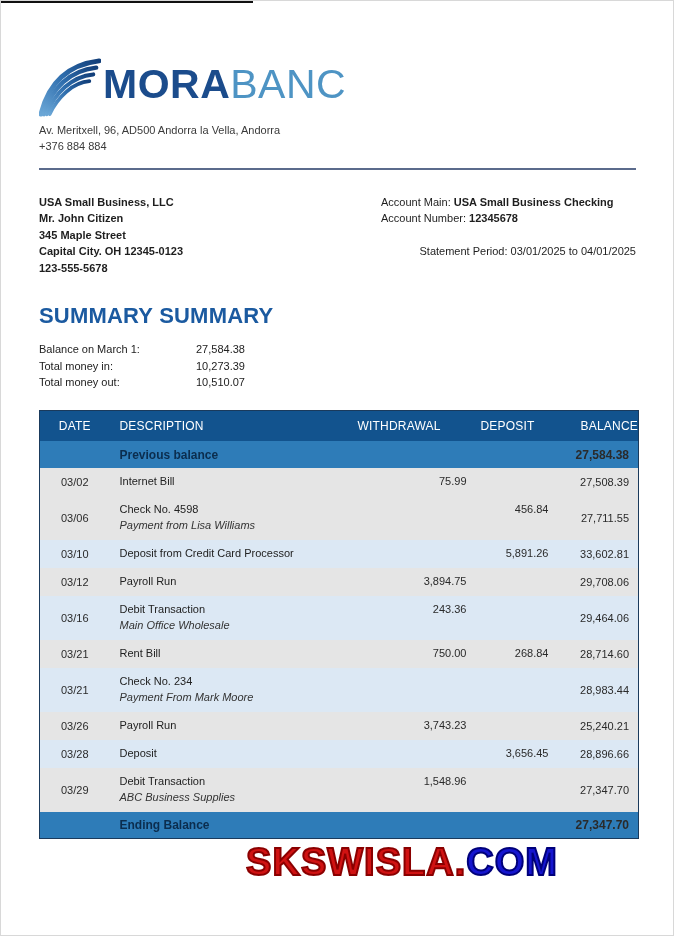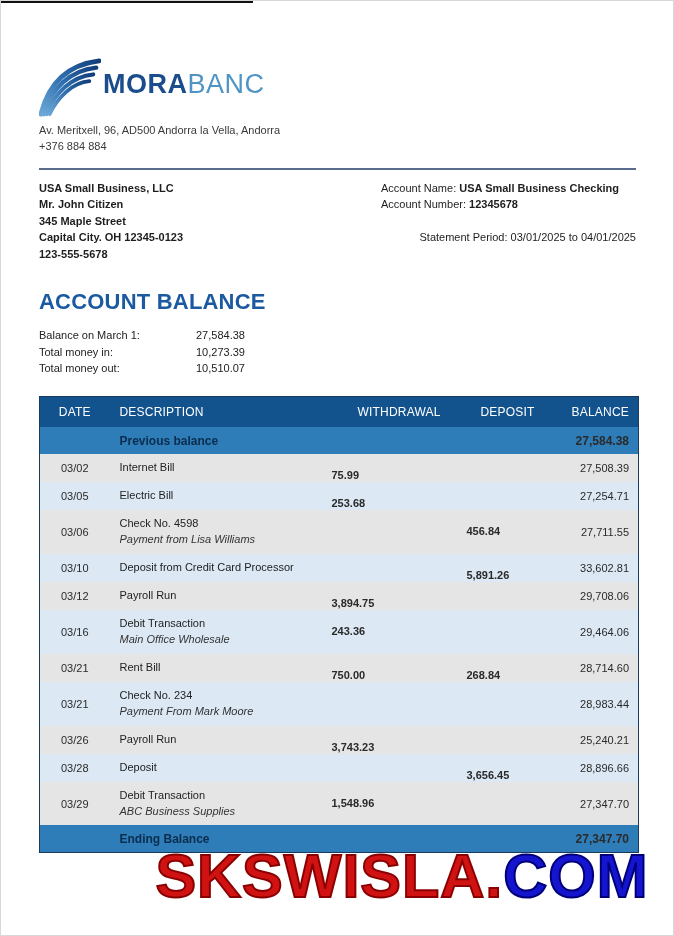--- a/index.html
+++ b/index.html
@@ -14,30 +14,30 @@
   .page{
     position:relative; width:674px; height:936px; background:#fff;
     border:1px solid #d8d8d8; overflow:hidden;
   }
   .scan-artifact{position:absolute; top:0; left:0; width:252px; height:2px; background:#111;}
   .inner{padding:0 37px 0 38px;}
 
   
   .logo-row{margin-top:56px; display:flex; align-items:center;}
   .logo-mark{width:62px; height:60px; flex:0 0 auto;}
-  .logo-text{font-size:27px; letter-spacing:0.5px; line-height:1; margin-left:2px; margin-top:-6px; white-space:nowrap;}
+  .logo-text{font-size:41px; letter-spacing:0.5px; line-height:1; margin-left:2px; margin-top:-6px; white-space:nowrap;}
   .logo-text .b1{font-weight:bold; color:var(--mora);}
   .logo-text .b2{font-weight:normal; color:var(--banc);}
 
   .bank-address{margin-top:6px; font-size:11px; color:#3a3a3a; line-height:1.45;}
 
   .rule{margin-top:13px; height:2px; background:var(--rule);}
 
   
-  .info{display:flex; margin-top:10px; font-size:11px;}
+  .info{display:flex; margin-top:24px; font-size:11px;}
   .cust{font-weight:bold; line-height:1.5; color:#1e1e1e;}
   .acct{margin-left:auto; width:255px; line-height:1.5; color:#1e1e1e;}
   .acct .val{font-weight:bold;}
   .acct .period{margin-top:16px;text-align:right;}
 
   
   .summary-title{margin-top:27px; font-size:22px; font-weight:bold; color:var(--accent); letter-spacing:0.2px;}
   .summary-rows{margin-top:12px; font-size:11px; line-height:1.5;}
   .summary-row{display:flex;align-items:flex-end;}
   .summary-row .lbl{width:157px;}
@@ -46,38 +46,38 @@
   
   table.txn{width:599px; margin-top:19px; border-collapse:collapse; table-layout:fixed;
     border:1px solid var(--table-border); font-size:11px;}
   col.w-date{width:70px;} col.w-desc{width:222px;} col.w-wd{width:135px;}
   col.w-dep{width:82px;} col.w-bal{width:90px;}
   thead th{background:var(--header-bg); color:#fff; font-size:12px; font-weight:normal;
     height:31px; vertical-align:middle; letter-spacing:0.2px;}
   th.h-date{text-align:center;}
   th.h-desc{text-align:left; padding-left:10px;}
   th.h-wd, th.h-dep{text-align:center;}
-  th.h-bal{text-align:right; padding-right:9px;}
+  th.h-bal{text-align:right; }
   tr.band{background:var(--band-bg); color:var(--band-text); font-weight:bold; font-size:12px;}
   tr.band td{height:27px; vertical-align:middle;}
   tr.band .c-desc{padding-left:10px;}
   tbody tr.txn-row{background:#e5e5e5;}
   tbody tr.txn-row.alt{background:var(--row-alt);}
   td.c-date{text-align:center; vertical-align:middle; color:#2a2a2a;}
   td.c-desc{padding:6px 4px 6px 10px; vertical-align:middle;}
   td.c-desc .d-main{color:#222; line-height:1.45;}
   td.c-desc .d-sub{color:#333; font-style:italic; line-height:1.45;}
-  td.c-wd, td.c-dep{text-align:left; vertical-align:top; padding-top:15px; color:#2a2a2a;font-weight:bold;}
+  td.c-wd, td.c-dep{text-align:right; vertical-align:top; padding-top:7px; color:#2a2a2a;}
   td.c-bal{text-align:right; padding-right:9px; vertical-align:middle; color:#2a2a2a;}
   tbody tr.txn-row td{height:27px;}
 
   
   .watermark{
     position:absolute; top:840px; left:0; width:100%; text-align:center;
-    font-size:61px; font-weight:bold; letter-spacing:1px; white-space:nowrap;
+    font-size:38px; font-weight:bold; letter-spacing:1px; white-space:nowrap;
     padding-left:130px;
   }
   .watermark .red{color:var(--wm-red); -webkit-text-stroke:2px var(--wm-red-stroke);}
   .watermark .blue{color:var(--wm-blue); -webkit-text-stroke:2px var(--wm-blue-stroke);}
 </style>
 </head>
 <body>
 
 <div class="page">
   <div class="scan-artifact"></div>
@@ -109,27 +109,27 @@
 
     <div class="info">
       <div class="cust">
         <div>USA Small Business, LLC</div>
         <div>Mr. John Citizen</div>
         <div>345 Maple Street</div>
         <div>Capital City. OH 12345-0123</div>
         <div>123-555-5678</div>
       </div>
       <div class="acct">
-        <div><span>Account Name: </span><span class="val">USA Small Business Checking</span></div>
+        <div><span>Account Main: </span><span class="val">USA Small Business Checking</span></div>
         <div><span>Account Number: </span><span class="val">12345678</span></div>
         <div class="period"><span>Statement Period: </span><span>03/01/2025 to 04/01/2025</span></div>
       </div>
     </div>
 
-    <div class="summary-title">ACCOUNT BALANCE</div>
+    <div class="summary-title">SUMMARY SUMMARY</div>
     <div class="summary-rows">
   <div class="summary-row">
     <span class="lbl">Balance on March 1:</span>
     <span class="val">27,584.38</span>
   </div>
 
   <div class="summary-row">
     <span class="lbl">Total money in:</span>
     <span class="val">10,273.39</span>
   </div>
@@ -171,30 +171,20 @@
     <td class="c-date">03/02</td>
     <td class="c-desc">
       <div class="d-main">Internet Bill</div>
 
     </td>
     <td class="c-wd">75.99</td>
     <td class="c-dep"></td>
     <td class="c-bal">27,508.39</td>
   </tr>
 
-  <tr class="txn-row alt">
-    <td class="c-date">03/05</td>
-    <td class="c-desc">
-      <div class="d-main">Electric Bill</div>
-
-    </td>
-    <td class="c-wd">253.68</td>
-    <td class="c-dep"></td>
-    <td class="c-bal">27,254.71</td>
-  </tr>
 
   <tr class="txn-row">
     <td class="c-date">03/06</td>
     <td class="c-desc">
       <div class="d-main">Check No. 4598</div>
       <div class="d-sub">Payment from Lisa Williams</div>
     </td>
     <td class="c-wd"></td>
     <td class="c-dep">456.84</td>
     <td class="c-bal">27,711.55</td>

